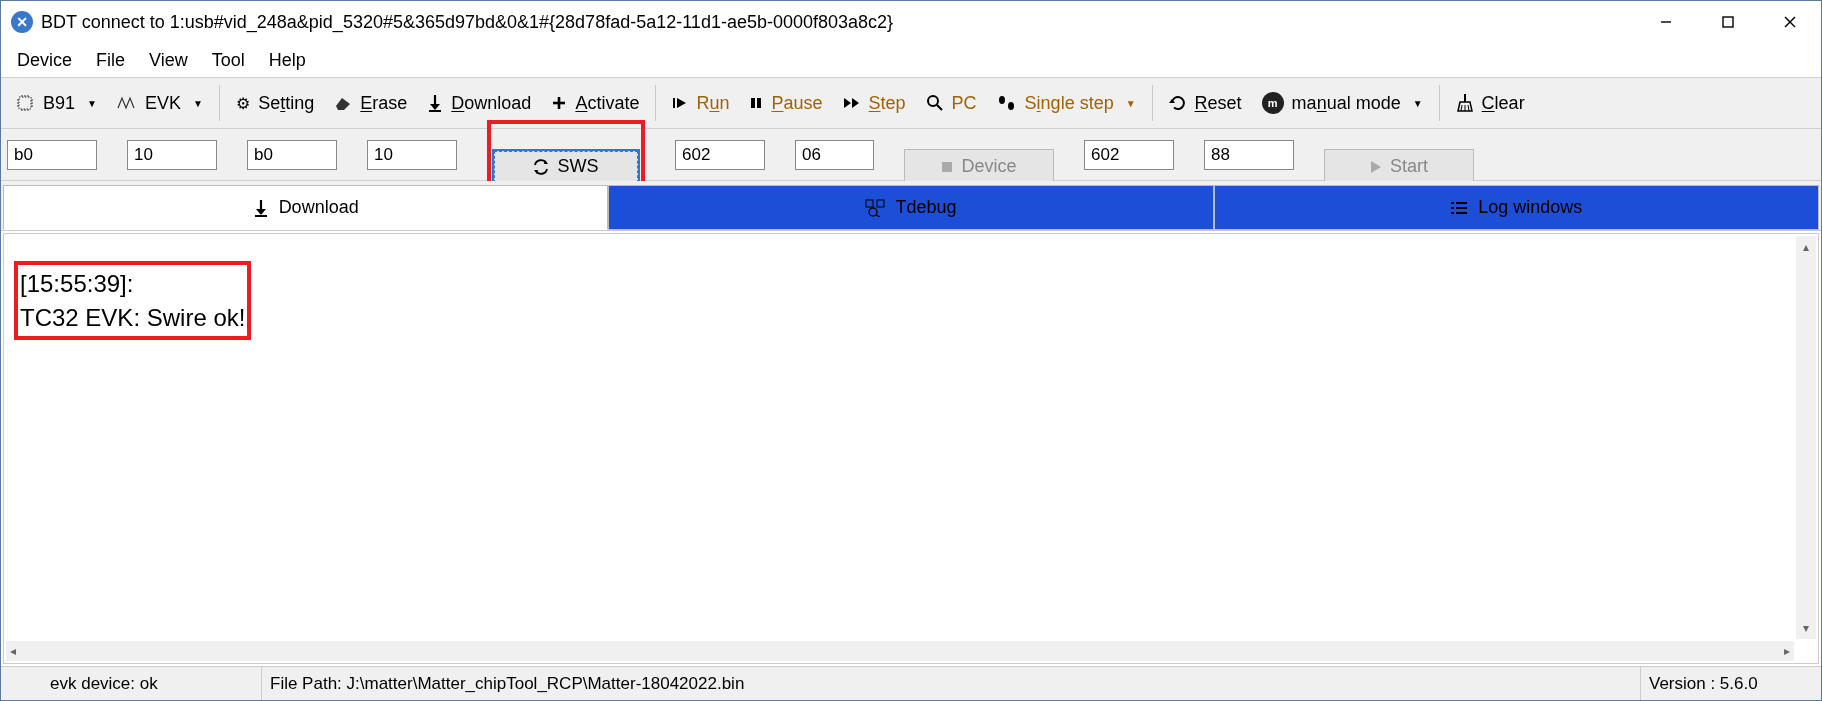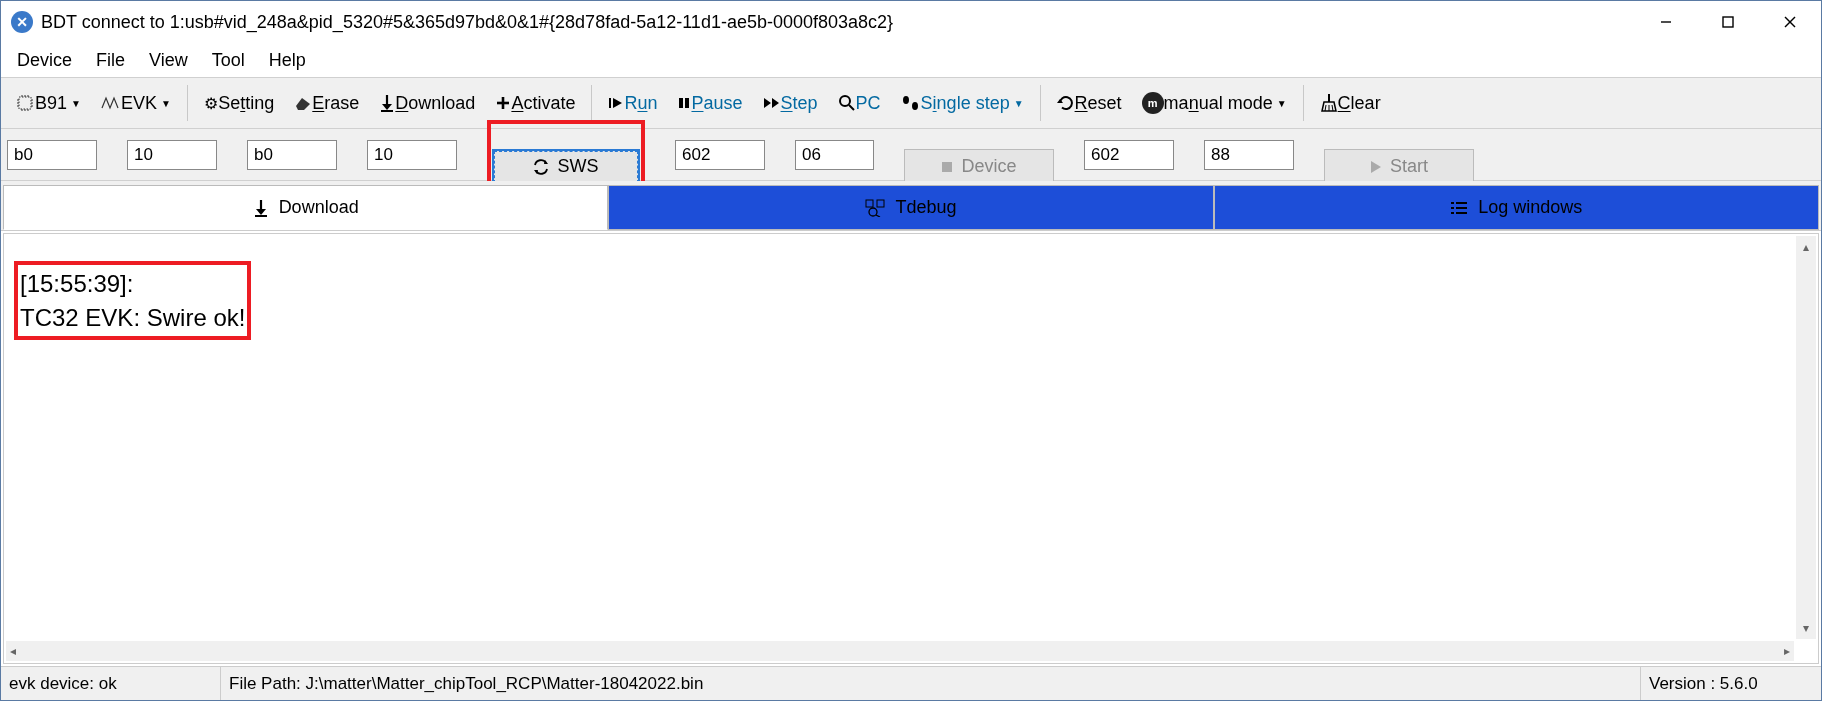--- a/index.html
+++ b/index.html
@@ -5,40 +5,40 @@
 * { box-sizing: border-box; margin: 0; padding: 0; font-family: "Segoe UI", Tahoma, sans-serif; }
 body { background: #fff; width: 1822px; height: 701px; overflow: hidden; border: 1px solid #5a7aa3; display: flex; flex-direction: column; font-size: 18px; }
 .titlebar { height: 42px; display: flex; align-items: center; background: #fff; padding-left: 10px; color: #000; }
 .titlebar-icon { width: 22px; height: 22px; border-radius: 50%; background: #3a79c9; display: inline-flex; align-items: center; justify-content: center; color: #fff; margin-right: 8px; font-size: 14px; font-weight: bold; }
 .title-text { flex: 1; font-size: 18px; }
 .win-controls { display: flex; }
 .win-btn { width: 62px; height: 42px; display: flex; align-items: center; justify-content: center; font-size: 15px; cursor: pointer; }
 .menubar { height: 34px; display: flex; align-items: center; padding-left: 6px; gap: 4px; }
 .menu-item { padding: 4px 10px; cursor: pointer; font-size: 18px; }
 .toolbar { height: 52px; display: flex; align-items: center; background: #f0f0f0; border-top: 1px solid #d0d0d0; border-bottom: 1px solid #d0d0d0; padding: 0 4px; }
-.tool-btn { display: inline-flex; align-items: center; padding: 4px 10px; cursor: pointer; font-size: 18px; }
-.tool-btn.disabled { color: #0369a1; }
+.tool-btn { display: inline-flex; align-items: center; gap: 8px; padding: 4px 10px; cursor: pointer; font-size: 18px; }
+.tool-btn.disabled { color: #a16207; }
 .tool-sep { width: 1px; height: 36px; background: #c8c8c8; margin: 0 6px; }
 .underline { text-decoration: underline; text-decoration-thickness: 1px; text-underline-offset: 2px; }
 .icon { display: inline-flex; align-items: center; justify-content: center; font-size: 16px; }
 .dropdown-arrow { font-size: 10px; margin-left: 4px; }
 .inputs-row { height: 52px; display: flex; align-items: center; background: #f0f0f0; border-bottom: 1px solid #d0d0d0; padding: 0 6px; gap: 30px; }
 .text-input { height: 30px; border: 1px solid #888; padding: 2px 6px; font-size: 17px; background: #fff; }
 .btn { height: 36px; border: 1px solid #bbb; background: #e5e5e5; display: inline-flex; align-items: center; justify-content: center; cursor: pointer; font-size: 18px; gap: 8px; margin-top: 24px; }
 .btn.disabled { color: #888; background: #e5e5e5; }
 .tabs-row { height: 50px; display: flex; background: #f0f0f0; border-bottom: 1px solid #ccc; padding: 4px 2px 0 2px; }
 .tab { flex: 1; display: flex; align-items: center; justify-content: center; gap: 10px; border: 1px solid #bbb; background: #1d4ed8; cursor: pointer; font-size: 18px; }
 .tab.active { background: #fff; border-bottom: 1px solid #fff; }
 .main-area { flex: 1; background: #fff; border: 1px solid #ccc; margin: 2px; position: relative; overflow: auto; }
 .log-content { padding: 16px 10px; font-family: "Courier New", monospace; font-size: 24px; line-height: 1.4; white-space: pre; }
 .log-highlight { border: 4px solid #ed1c23; display: inline-block; padding: 2px 2px; margin-top: 11px; }
 .scroll-vert { position: absolute; right: 2px; top: 2px; bottom: 24px; width: 20px; background: #f0f0f0; display: flex; flex-direction: column; align-items: center; justify-content: flex-start; }
 .scroll-arrow { font-size: 12px; color: #666; padding: 4px 0; cursor: pointer; }
 .scroll-horiz { position: absolute; left: 2px; right: 24px; bottom: 2px; height: 20px; background: #f0f0f0; display: flex; align-items: center; }
-.statusbar { height: 34px; display: flex; align-items: center; border-top: 1px solid #ccc; background: #f0f0f0; font-size: 17px; }
+.statusbar { height: 34px; display: flex; align-items: center; border-top: 1px solid #ccc; background: #f0f0f0; font-size: 17px; padding-left: 41px; }
 .status-cell { padding: 4px 8px; border-right: 1px solid #ccc; height: 100%; display: flex; align-items: center; }
 .status-cell.first { width: 220px; }
 .status-cell.mid { flex: 1; }
 .status-cell.last { width: 180px; border-right: none; }
 </style>
 </head>
 <body>
 
 <div class="titlebar">
   <span class="titlebar-icon">✕</span>

